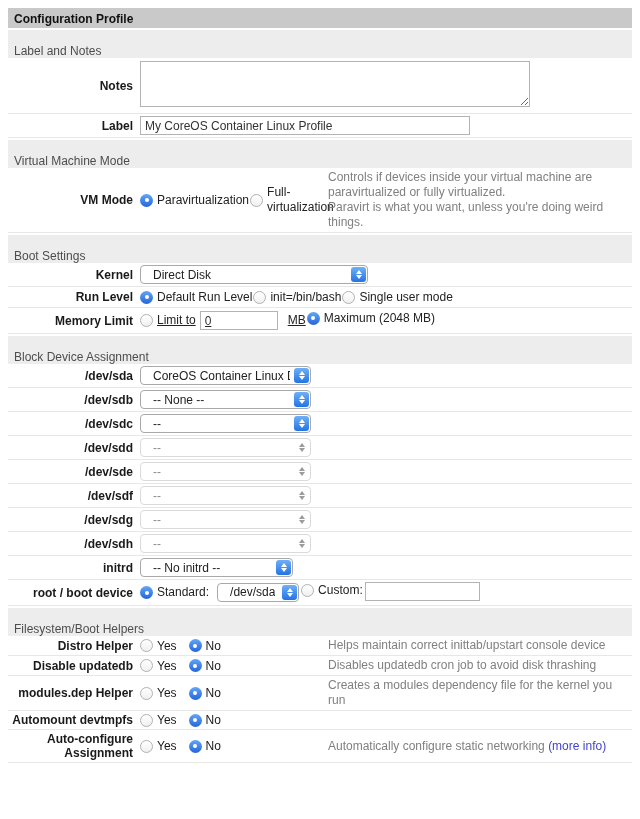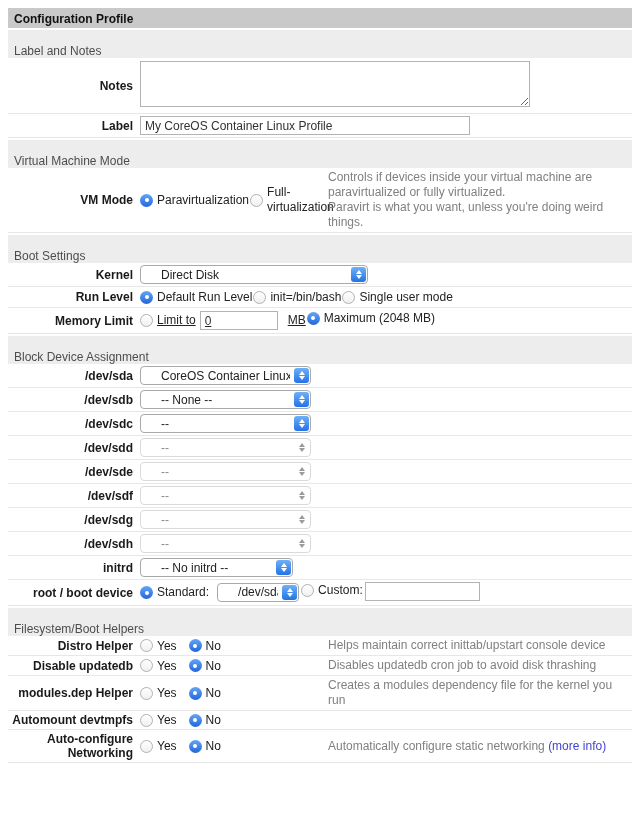--- a/index.html
+++ b/index.html
@@ -16,21 +16,21 @@
   .field.grow { flex: 1; width: auto; }
   .help { flex: 1; color: #808080; line-height: 15px; }
 
   .tinput { border: 1px solid #b3b3b3; background: #fff; height: 19px; font-family: "Liberation Sans", sans-serif; font-size: 12px; padding: 1px 4px; color: #333; }
   .input-label { width: 330px; }
   .input-limit { width: 78px; }
   .input-custom { width: 115px; }
   textarea.tinput { width: 390px; height: 46px; resize: both; }
 
   
-  .msel { display: inline-flex; align-items: center; justify-content: space-between; height: 19px; background: #fff; border: 1px solid #a9a9a9; border-radius: 4px; padding-left: 20px; color: #222; cursor: default; }
+  .msel { display: inline-flex; align-items: center; justify-content: space-between; height: 19px; background: #fff; border: 1px solid #a9a9a9; border-radius: 4px; padding-left: 12px; color: #222; cursor: default; }
   .msel .val { white-space: nowrap; overflow: hidden; }
   .stepper { width: 15px; height: 15px; margin: 1px; margin-left: 4px; border-radius: 3px; background: linear-gradient(#6fb0f7, #2273e6); display: flex; flex-direction: column; align-items: center; justify-content: center; flex-shrink: 0; }
   .tri-up { width: 0; height: 0; border-left: 3px solid transparent; border-right: 3px solid transparent; border-bottom: 4px solid #fff; margin-bottom: 1px; }
   .tri-dn { width: 0; height: 0; border-left: 3px solid transparent; border-right: 3px solid transparent; border-top: 4px solid #fff; }
   .msel.dim { border-color: #dadada; color: #8a8a8a; }
   .msel.dim .stepper { background: none; }
   .msel.dim .tri-up { border-bottom-color: #9b9b9b; }
   .msel.dim .tri-dn { border-top-color: #9b9b9b; }
   .w-kernel { width: 228px; }
   .w-dev { width: 171px; }
@@ -331,21 +331,21 @@
     <div class="field yn">
       <span class="radio"></span>
       <span>Yes</span>
       <span class="gap"></span>
       <span class="radio on"></span>
       <span>No</span>
     </div>
   </div>
 
   <div class="row">
-    <div class="lbl">Auto-configure Networking</div>
+    <div class="lbl">Auto-configure Assignment</div>
     <div class="field yn">
       <span class="radio"></span>
       <span>Yes</span>
       <span class="gap"></span>
       <span class="radio on"></span>
       <span>No</span>
     </div>
     <div class="help">
       <span>Automatically configure static networking</span>
       <a class="lnk">(more info)</a>

